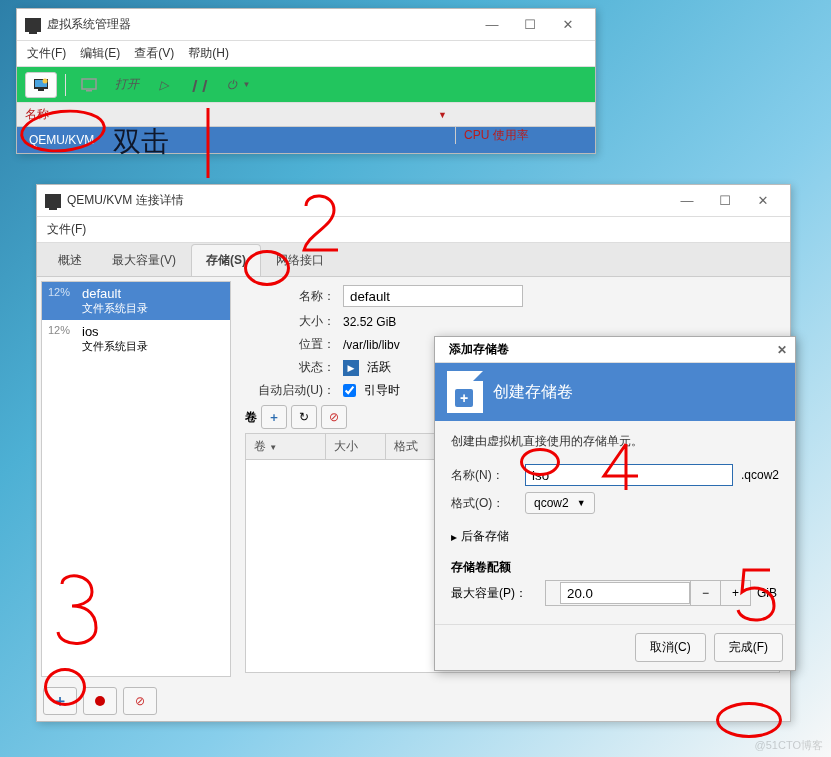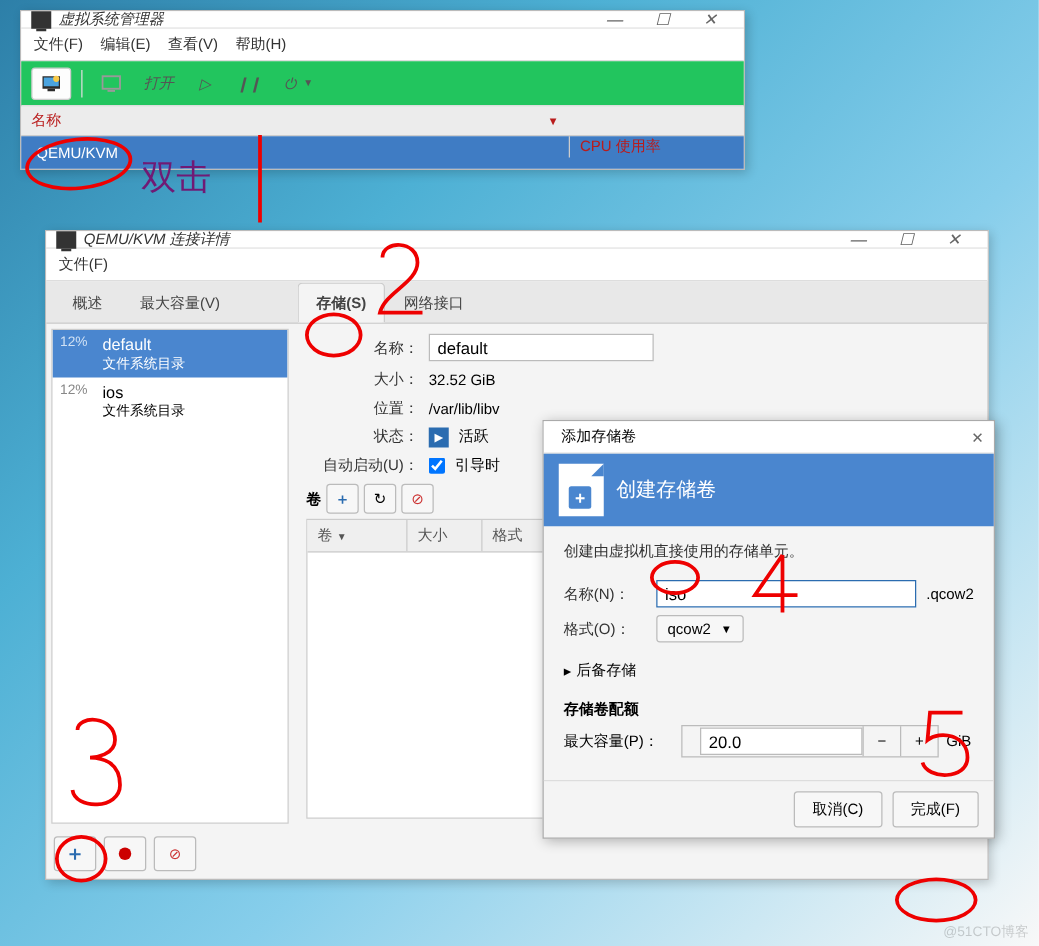--- a/index.html
+++ b/index.html
@@ -17,22 +17,21 @@
   background: #f4f4f4;
   border: 1px solid #bbb;
   box-shadow: 2px 2px 8px rgba(0,0,0,0.2);
 }
 .titlebar {
   display: flex;
   align-items: center;
   padding: 4px 8px;
   background: #fff;
   border-bottom: 1px solid #ddd;
-  height: 14px;
-  font-style: italic;
+  height: 32px;
 }
 .titlebar .ticon {
   width: 16px; height: 14px;
   background: #333;
   margin-right: 6px;
   position: relative;
 }
 .titlebar .ticon::after{
   content:""; position:absolute; bottom:-2px; left:4px; width:8px; height:2px; background:#333;
 }
@@ -103,21 +102,20 @@
   cursor:pointer;
   border:1px solid transparent;
   border-bottom:none;
   border-top-left-radius:4px;
   border-top-right-radius:4px;
 }
 .tab.active {
   background:#f4f4f4;
   border-color:#ccc;
   font-weight:bold;
-  margin-left:47px;
 }
 .body2 { display:flex; }
 .sidepool {
   width: 190px;
   border-right:1px solid #ccc;
   background:#fff;
   height: 396px;
   overflow:auto;
   border:1px solid #ccc;
   margin:4px;
@@ -153,20 +151,21 @@
 .dialog {
   position:absolute;
   background:#f4f4f4;
   border:1px solid #aaa;
   box-shadow:2px 2px 10px rgba(0,0,0,0.3);
 }
 .dlgtitle {
   display:flex; justify-content:space-between; align-items:center;
   padding:4px 8px; background:#fff;
   border-bottom:1px solid #ddd;
+  font-weight:bold;
 }
 .dlghdr {
   background:#4a86cf; color:#fff;
   display:flex; align-items:center;
   padding:8px 12px; gap:10px;
   font-size:16px;
 }
 .dociconbg{
   width:36px; height:42px; background:#fff; position:relative;
 }
@@ -194,21 +193,21 @@
   padding:8px 12px; gap:8px;
   border-top:1px solid #ddd;
 }
 .btn {
   border:1px solid #bbb; background:#f7f7f7;
   padding:5px 14px; border-radius:3px; cursor:pointer;
 }
 
 
 .anno { position:absolute; pointer-events:none; z-index:100; }
-.redtxt { color:#701a75; font-size:28px; font-family: "Comic Sans MS", cursive; }
+.redtxt { color:#0f172a; font-size:28px; font-family: "Comic Sans MS", cursive; }
 .redcircle { border:3px solid #e00; border-radius:50%; }
 svg.anno path, svg.anno line { stroke:#e00; stroke-width:3; fill:none; }
 
 .watermark { position:absolute; right:8px; bottom:4px; color:rgba(0,0,0,0.18); font-size:11px; }
 </style>
 </head>
 <body>
 
 <div class="window" style="left:16px; top:8px; width:580px;">
   <div class="titlebar">

